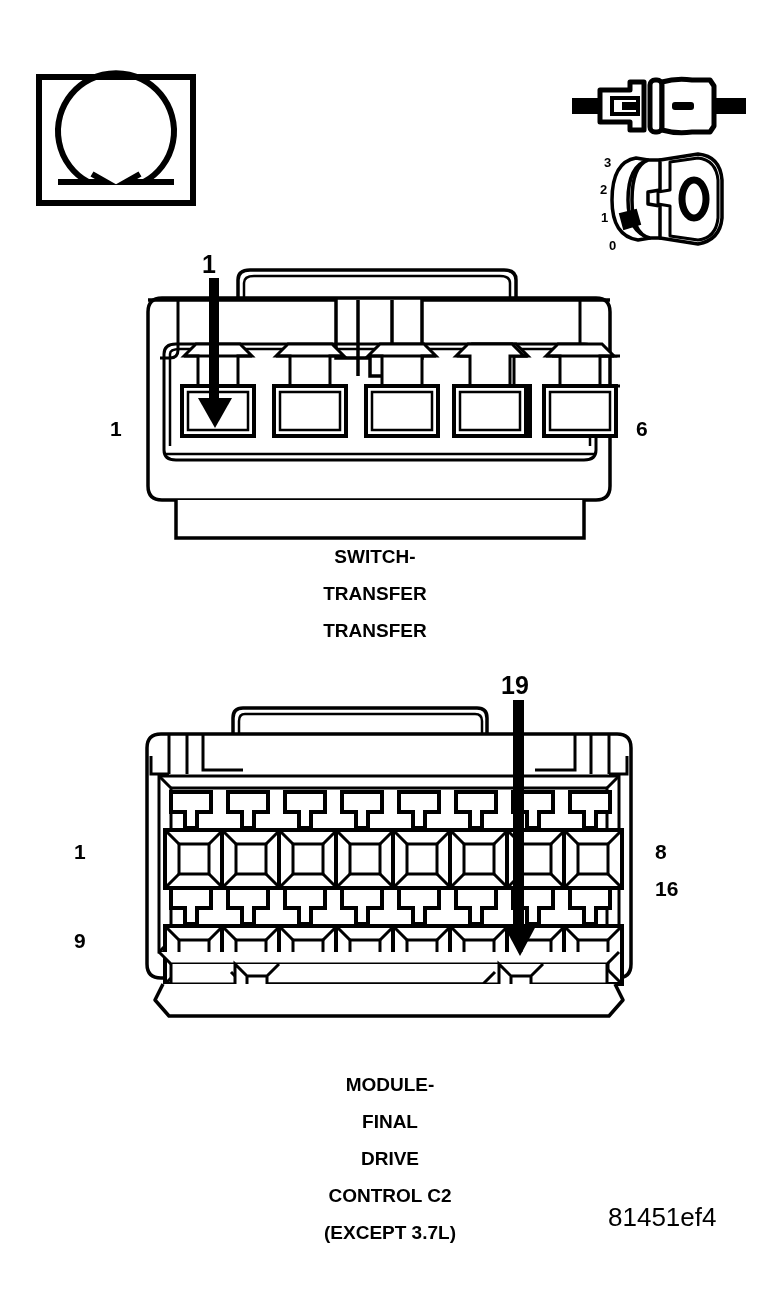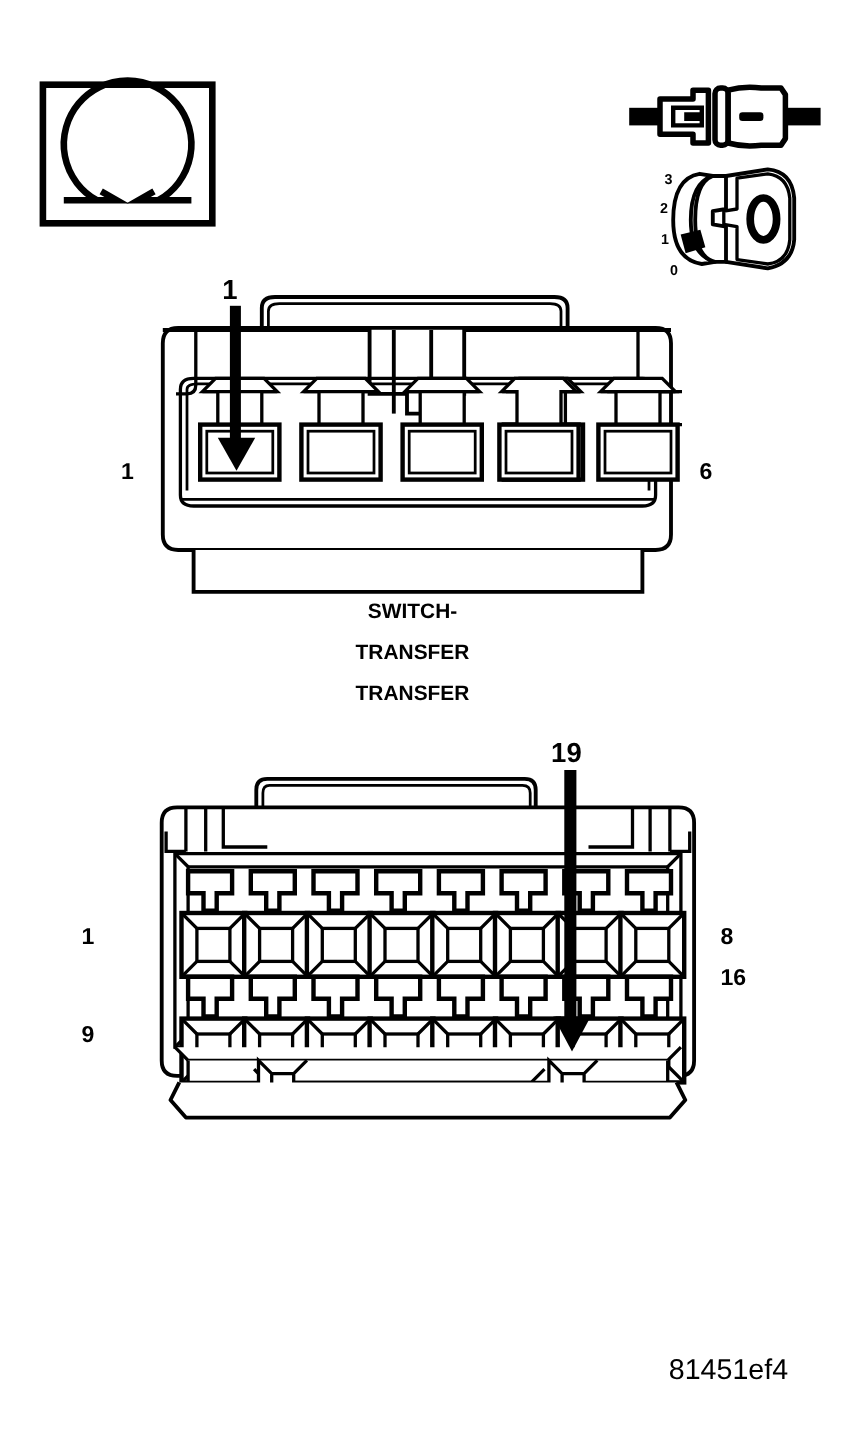--- a/index.html
+++ b/index.html
@@ -359,16 +359,23 @@
       <path d="M 3,224 L 37,224 L 20,256 Z" fill="#000"></path>
     </svg>
   </div>
   <div class="lbl arrow-num" style="left:501px; top:673px;">19</div>
 
   <div class="lbl pin-num" style="left:74px; top:841px;">1</div>
   <div class="lbl pin-num" style="left:655px; top:841px;">8</div>
   <div class="lbl pin-num" style="left:74px; top:930px;">9</div>
   <div class="lbl pin-num" style="left:655px; top:878px;">16</div>
 
-
-  <div class="refcode" style="left:608px; top:1202px;margin-top:28px;">81451ef4</div>
+  <div class="caption" style="left:285px; top:1066px; width:210px;">
+    <div>MODULE-</div>
+    <div>FINAL</div>
+    <div>DRIVE</div>
+    <div>CONTROL C2</div>
+    <div>(EXCEPT 3.7L)</div>
+  </div>
+
+  <div class="refcode" style="left:608px; top:1202px;">81451ef4</div>
 
 </div>
 
 </body></html>

